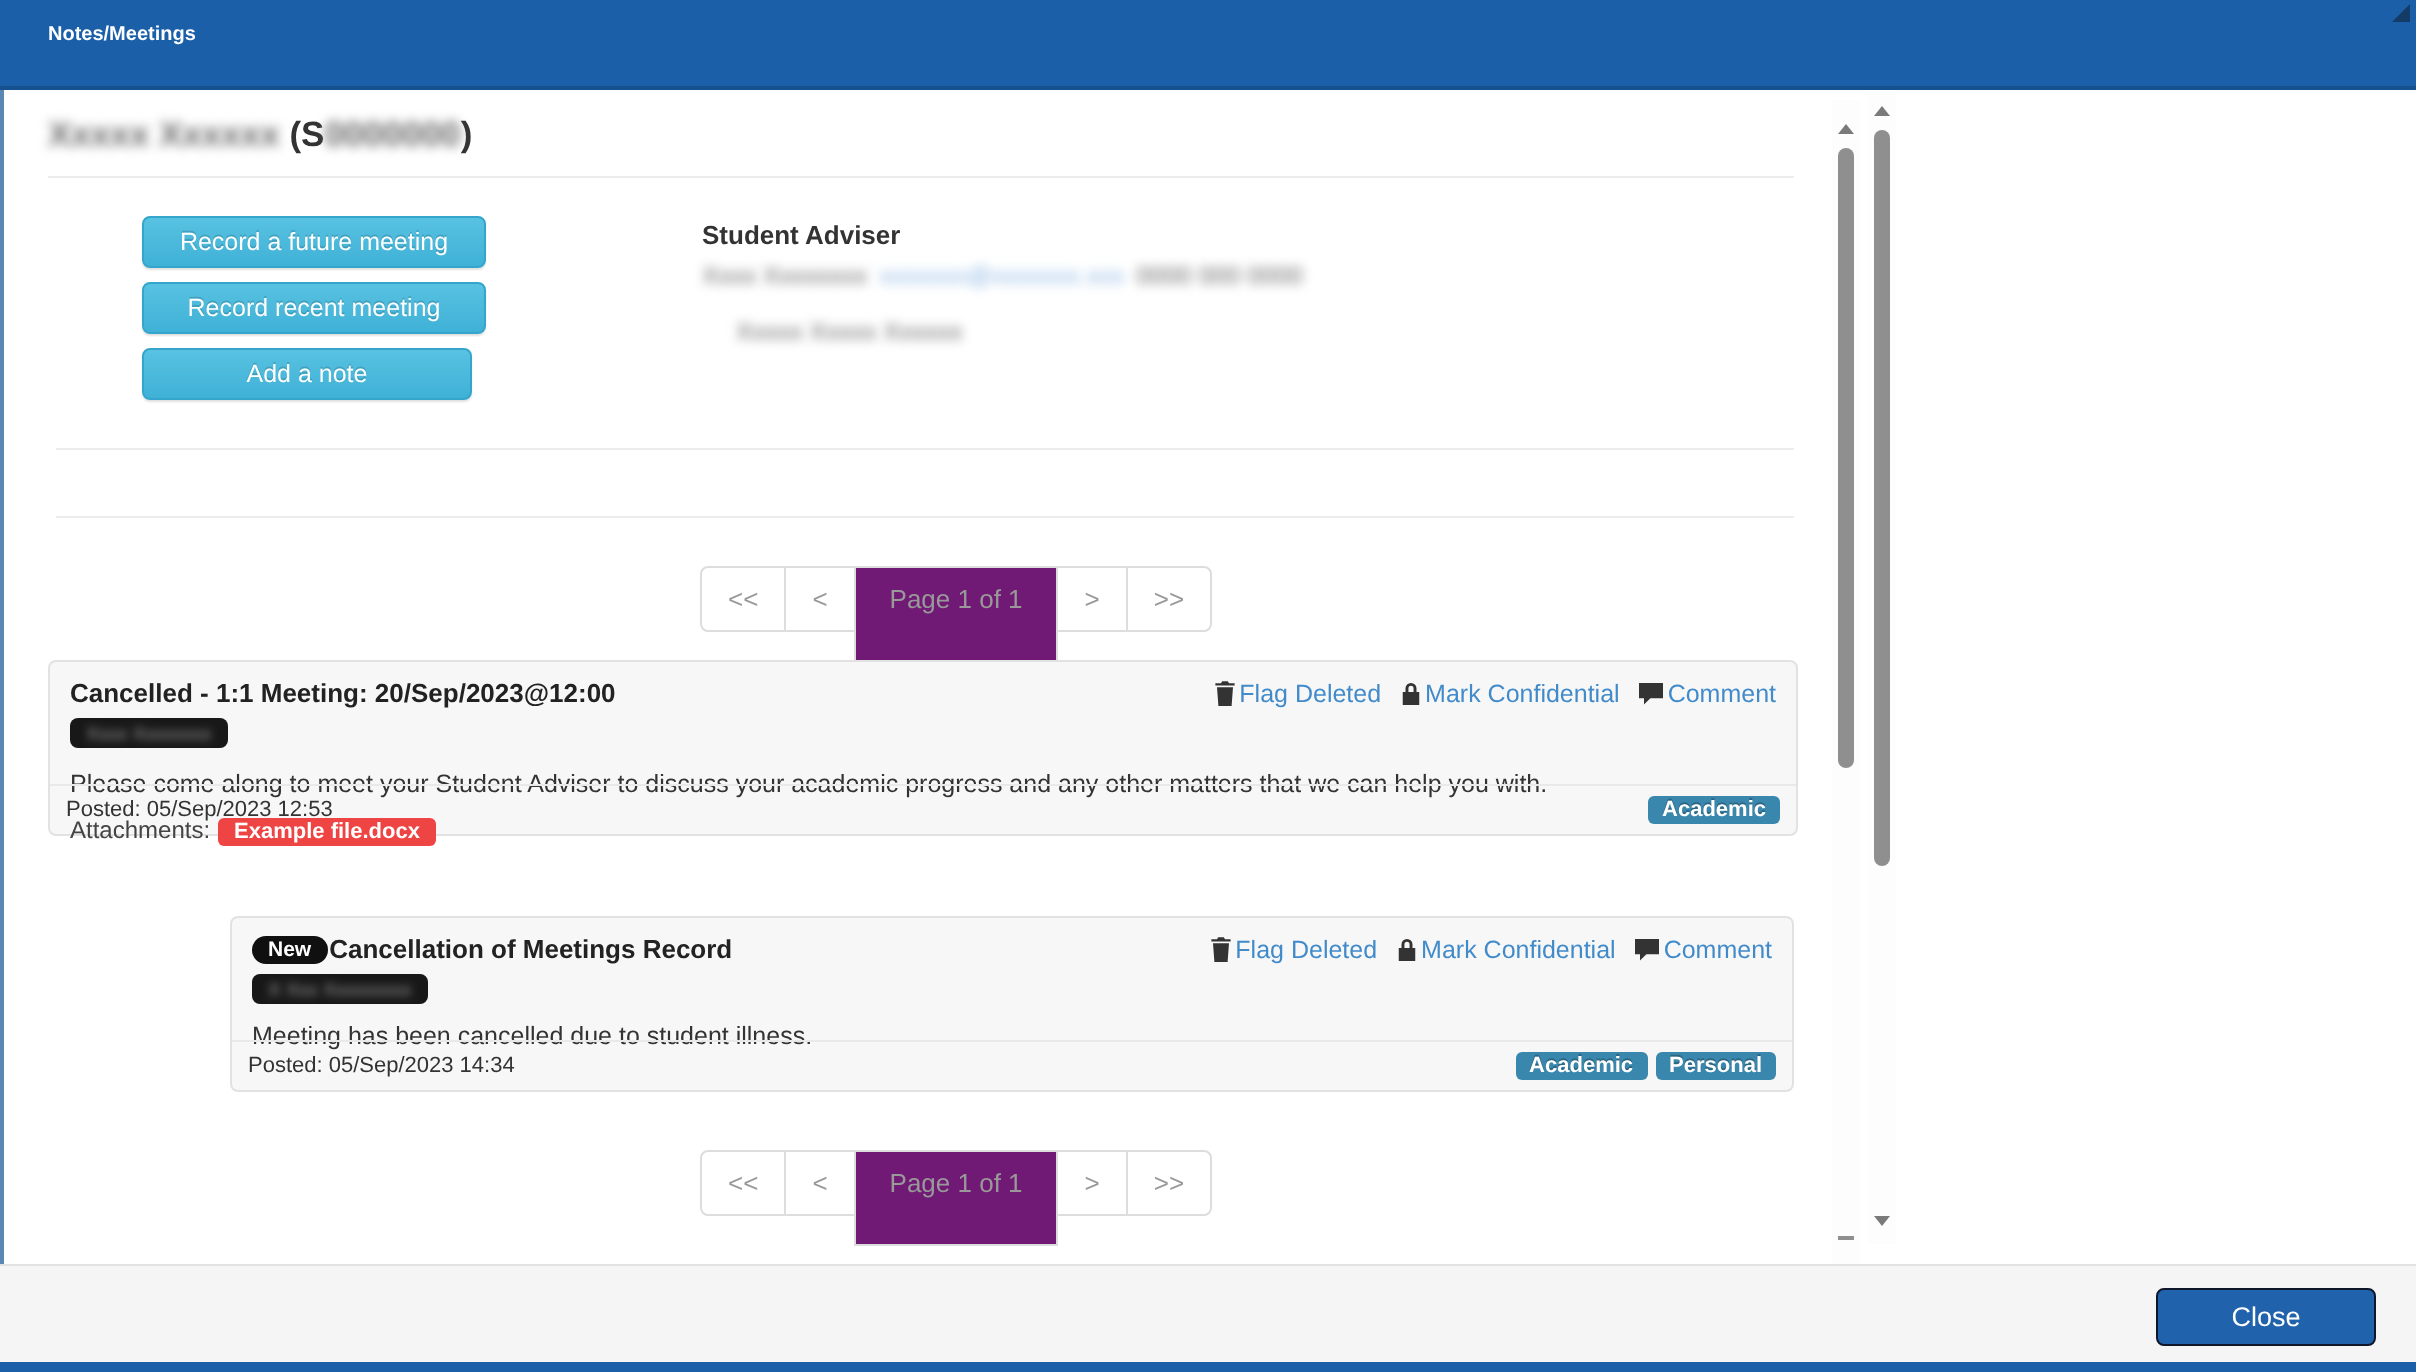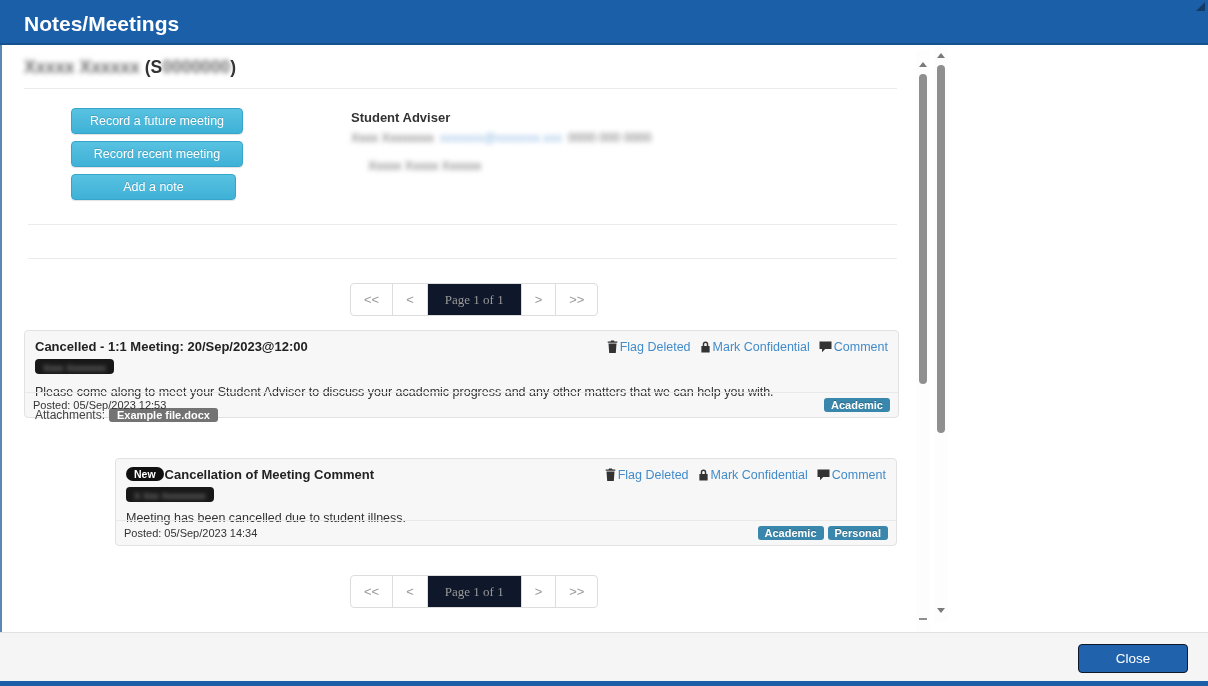--- a/index.html
+++ b/index.html
@@ -2,21 +2,21 @@
 <html><head>
 <meta charset="utf-8">
 <style>
   * { margin:0; padding:0; box-sizing:border-box; }
   html,body { width:1208px; height:686px; }
   body { font-family:"Liberation Sans", sans-serif; background:#fff; overflow:hidden; }
   #app { position:relative; width:1208px; height:686px; background:#fff; }
 
   
   .modal-header { position:absolute; top:0; left:0; right:0; height:45px; background:#1b5fa8; border-bottom:2px solid #15508f; }
-  .modal-title { position:absolute; left:24px; top:12px; color:#fff; font-size:21px; font-weight:bold; }
+  .modal-title { position:absolute; left:24px; top:12px; color:#fff; font-size:10px; font-weight:bold; }
   .resize-corner { position:absolute; right:3px; top:2px; width:9px; height:9px; }
 
   .left-edge { position:absolute; left:0; top:45px; bottom:5px; width:2px; background:#5b87b5; }
   .bottom-strip { position:absolute; left:0; right:0; bottom:0; height:5px; background:#1b5fa8; }
 
   
   .student-heading { position:absolute; left:24px; top:57px; font-size:17.5px; font-weight:bold; color:#333; }
   .redact { filter:blur(2.6px); color:#6b6b6b; }
   .redact-blue { filter:blur(2.6px); color:#8db7e2; }
   .hr { position:absolute; height:1px; background:#ececec; }
@@ -31,34 +31,34 @@
   .adviser-label { font-weight:bold; margin-bottom:6px; }
   .adviser-line { margin-bottom:14px; font-size:12.5px; }
   .adviser-line span { margin-right:6px; }
   .tutor-line { margin-left:17px; margin-top:10px; font-size:12.5px; }
 
   
   .pagination { position:absolute; left:350px; display:flex; font-size:13px; }
   .pg-btn { border:1px solid #ddd; background:#fff; color:#999; height:33px; line-height:31px; padding:0 13px; margin-left:-1px; cursor:pointer; font-size:13px; font-family:"Liberation Sans", sans-serif; }
   .pg-first { border-radius:4px 0 0 4px; margin-left:0; }
   .pg-last { border-radius:0 4px 4px 0; }
-  .pg-label { border:1px solid #ddd; background:#0f172a; color:#999; height:33px; line-height:31px; padding:0 17px; margin-left:-1px;font-family:Liberation Serif, serif; }
+  .pg-label { border:1px solid #ddd; background:#701a75; color:#999; height:48px; line-height:31px; padding:0 17px; margin-left:-1px; }
 
   
   .card { position:absolute; background:#f7f7f7; border:1px solid #e2e2e2; border-radius:4px; }
   .card-head { display:flex; justify-content:space-between; align-items:flex-start; padding:8px 10px 0 10px; }
   .card-title { font-weight:bold; font-size:13px; color:#222; }
   .card-links { display:flex; align-items:center; white-space:nowrap; font-size:12.5px; }
   .card-links .lk { color:#428bca; text-decoration:none; cursor:pointer; }
   .card-links .ic { display:inline-block; margin:0 2px 0 9px; position:relative; top:1px; }
   .author-pill { display:inline-block; margin:4px 0 0 10px; background:#181818; border-radius:4px; padding:1px 8px; line-height:11px; }
   .author-pill span { display:inline-block; filter:blur(2px); color:#9a9a9a; font-size:9.5px; }
   .card-body { padding:10px 10px 0 10px; font-size:12.5px; color:#333; }
   .attach-row { padding:9px 10px 0 10px; font-size:12px; color:#444; }
-  .black-chip { display:inline-block; background:#737373; color:#fff; font-size:11px; font-weight:bold; padding:1px 8px; border-radius:3px; margin-left:4px; cursor:pointer; }
+  .black-chip { display:inline-block; background:#ef4444; color:#fff; font-size:11px; font-weight:bold; padding:1px 8px; border-radius:3px; margin-left:4px; cursor:pointer; }
   .posted-row { position:absolute; left:0; right:0; bottom:0; height:22px; border-top:1px solid #e9e9e9; display:flex; justify-content:space-between; align-items:center; padding:12px 8px; font-size:11px; color:#333; }
   .tags { display:flex; }
   .tag { background:#3a87ad; color:#fff; font-size:11px; font-weight:bold; padding:1px 7px; border-radius:3px; margin-left:4px; text-shadow:0 -1px 0 rgba(0,0,0,.25); }
   .new-pill { display:inline-block; background:#101010; color:#fff; font-size:10.5px; font-weight:bold; padding:1px 8px; border-radius:9px; margin-right:1px; position:relative; top:-1px; }
 
   
   .modal-footer { position:absolute; left:0; right:0; top:632px; height:49px; background:#f4f5f4; border-top:1px solid #e2e2e2; }
   .close-btn { position:absolute; right:20px; top:11px; width:110px; height:29px; background:#2063ac; border:1px solid #0f172a; border-radius:4px; color:#fff; font-size:13.5px; cursor:pointer; font-family:"Liberation Sans", sans-serif; }
 
   
@@ -146,21 +146,21 @@
       <span>Posted: 05/Sep/2023 12:53</span>
       <span class="tags">
         <span class="tag">Academic</span>
       </span>
     </div>
   </div>
 
   <div class="card" style="left:115px; top:458px; width:782px; height:88px;">
     <div class="card-head">
       <div class="card-title">
-        <span class="new-pill">New</span><span>Cancellation of Meeting Comment</span>
+        <span class="new-pill">New</span><span>Cancellation of Meetings Record</span>
       </div>
       <div class="card-links">
         <span class="ic"><svg class="gl" width="11" height="13" viewBox="0 0 11 13">
               <path d="M1.5 3.6h8l-.7 9.4H2.2L1.5 3.6zm2.6-3h2.8l.6 1h2.8v1.2H.7V1.6h2.8l.6-1z"></path>
             </svg></span>
           <span class="lk">Flag Deleted</span>
         <span class="ic"><svg class="gl" width="11" height="13" viewBox="0 0 12 13">
               <path d="M3 6V4a3 3 0 016 0v2h1.5v7h-9V6H3zm1.6 0h2.8V4a1.4 1.4 0 00-2.8 0v2z"></path>
             </svg></span>
           <span class="lk">Mark Confidential</span>

